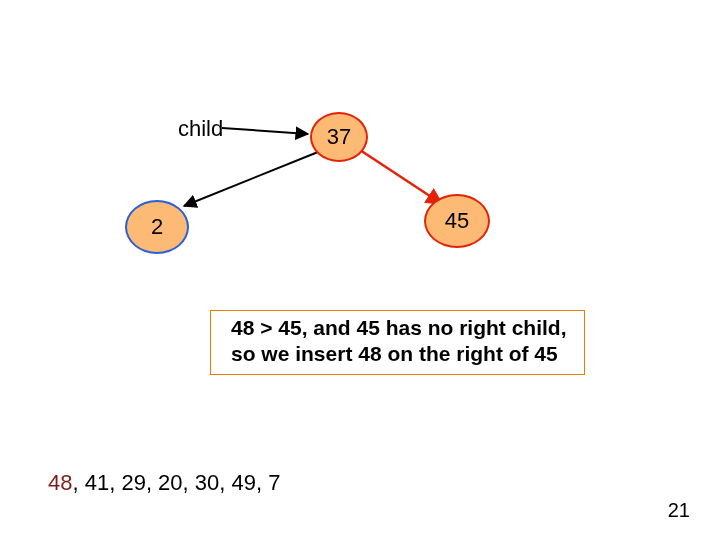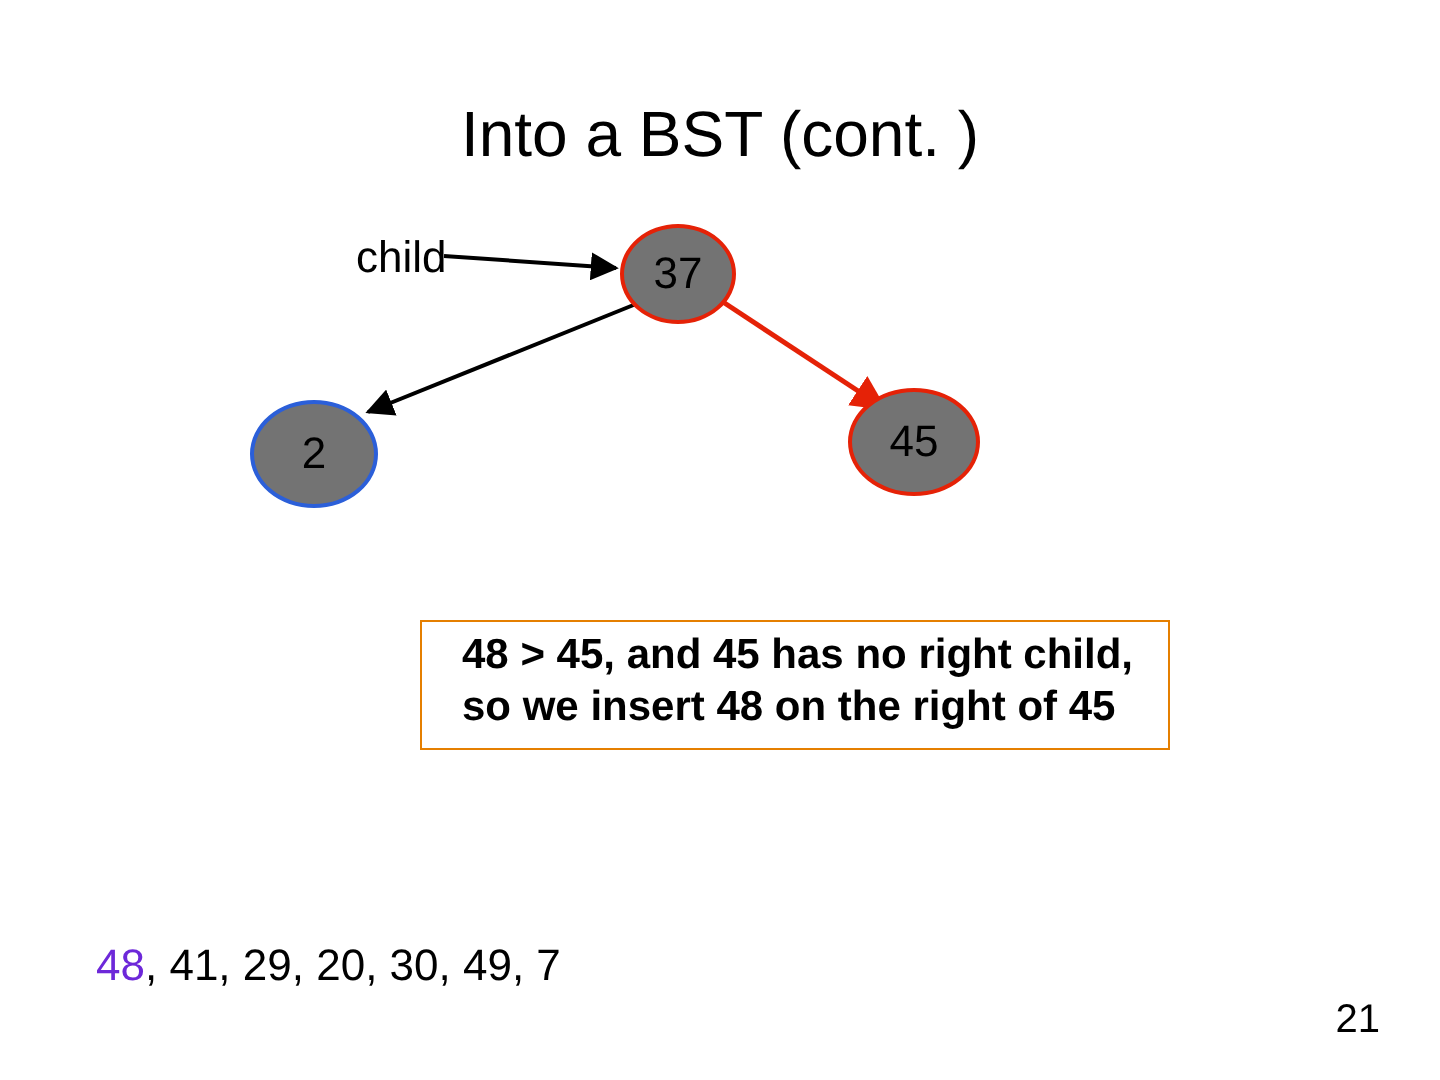--- a/index.html
+++ b/index.html
@@ -30,21 +30,21 @@
     font-size: 22px;
   }
   .node {
     position: absolute;
     border: 2px solid;
     border-radius: 50%;
     display: flex;
     align-items: center;
     justify-content: center;
     font-size: 22px;
-    background: #737373;
+    background: #fdba74;
   }
   .n37  { top: 112px; left: 310px; width: 54px;  height: 46px; border-color: #e52207; }
   .n2   { top: 200px; left: 125px; width: 60px;  height: 50px; border-color: #2b5fd9; }
   .n45  { top: 194px; left: 424px; width: 62px;  height: 50px; border-color: #e52207; }
   .caption-box {
     position: absolute;
     top: 310px;
     left: 210px;
     width: 345px;
     border: 1px solid #e57f00;
@@ -52,42 +52,41 @@
     font-size: 21px;
     line-height: 1.25;
     font-weight: 700;
   }
   .sequence {
     position: absolute;
     top: 470px;
     left: 48px;
     font-size: 22px;
   }
-  .seq-hl { color: #6d28d9; }
+  .seq-hl { color: #7f1d1d; }
   .page-num {
     position: absolute;
     bottom: 18px;
     right: 30px;
     font-size: 20px;
   }
   svg.edges {
     position: absolute;
     top: 0;
     left: 0;
     width: 720px;
     height: 540px;
     pointer-events: none;
   }
 </style>
 </head>
 <body>
 
 <div class="title">
   <br>
-  <span>Into a BST (cont. )</span>
 </div>
 
 <div class="root-label">child</div>
 
 <svg class="edges" viewBox="0 0 720 540">
   <defs>
     <marker id="arr-black" viewBox="0 0 10 10" refX="9" refY="5" markerWidth="7" markerHeight="7" orient="auto-start-reverse">
       <path d="M 0 0 L 10 5 L 0 10 z" fill="#000"></path>
     </marker>
     <marker id="arr-red" viewBox="0 0 10 10" refX="9" refY="5" markerWidth="7" markerHeight="7" orient="auto-start-reverse">

